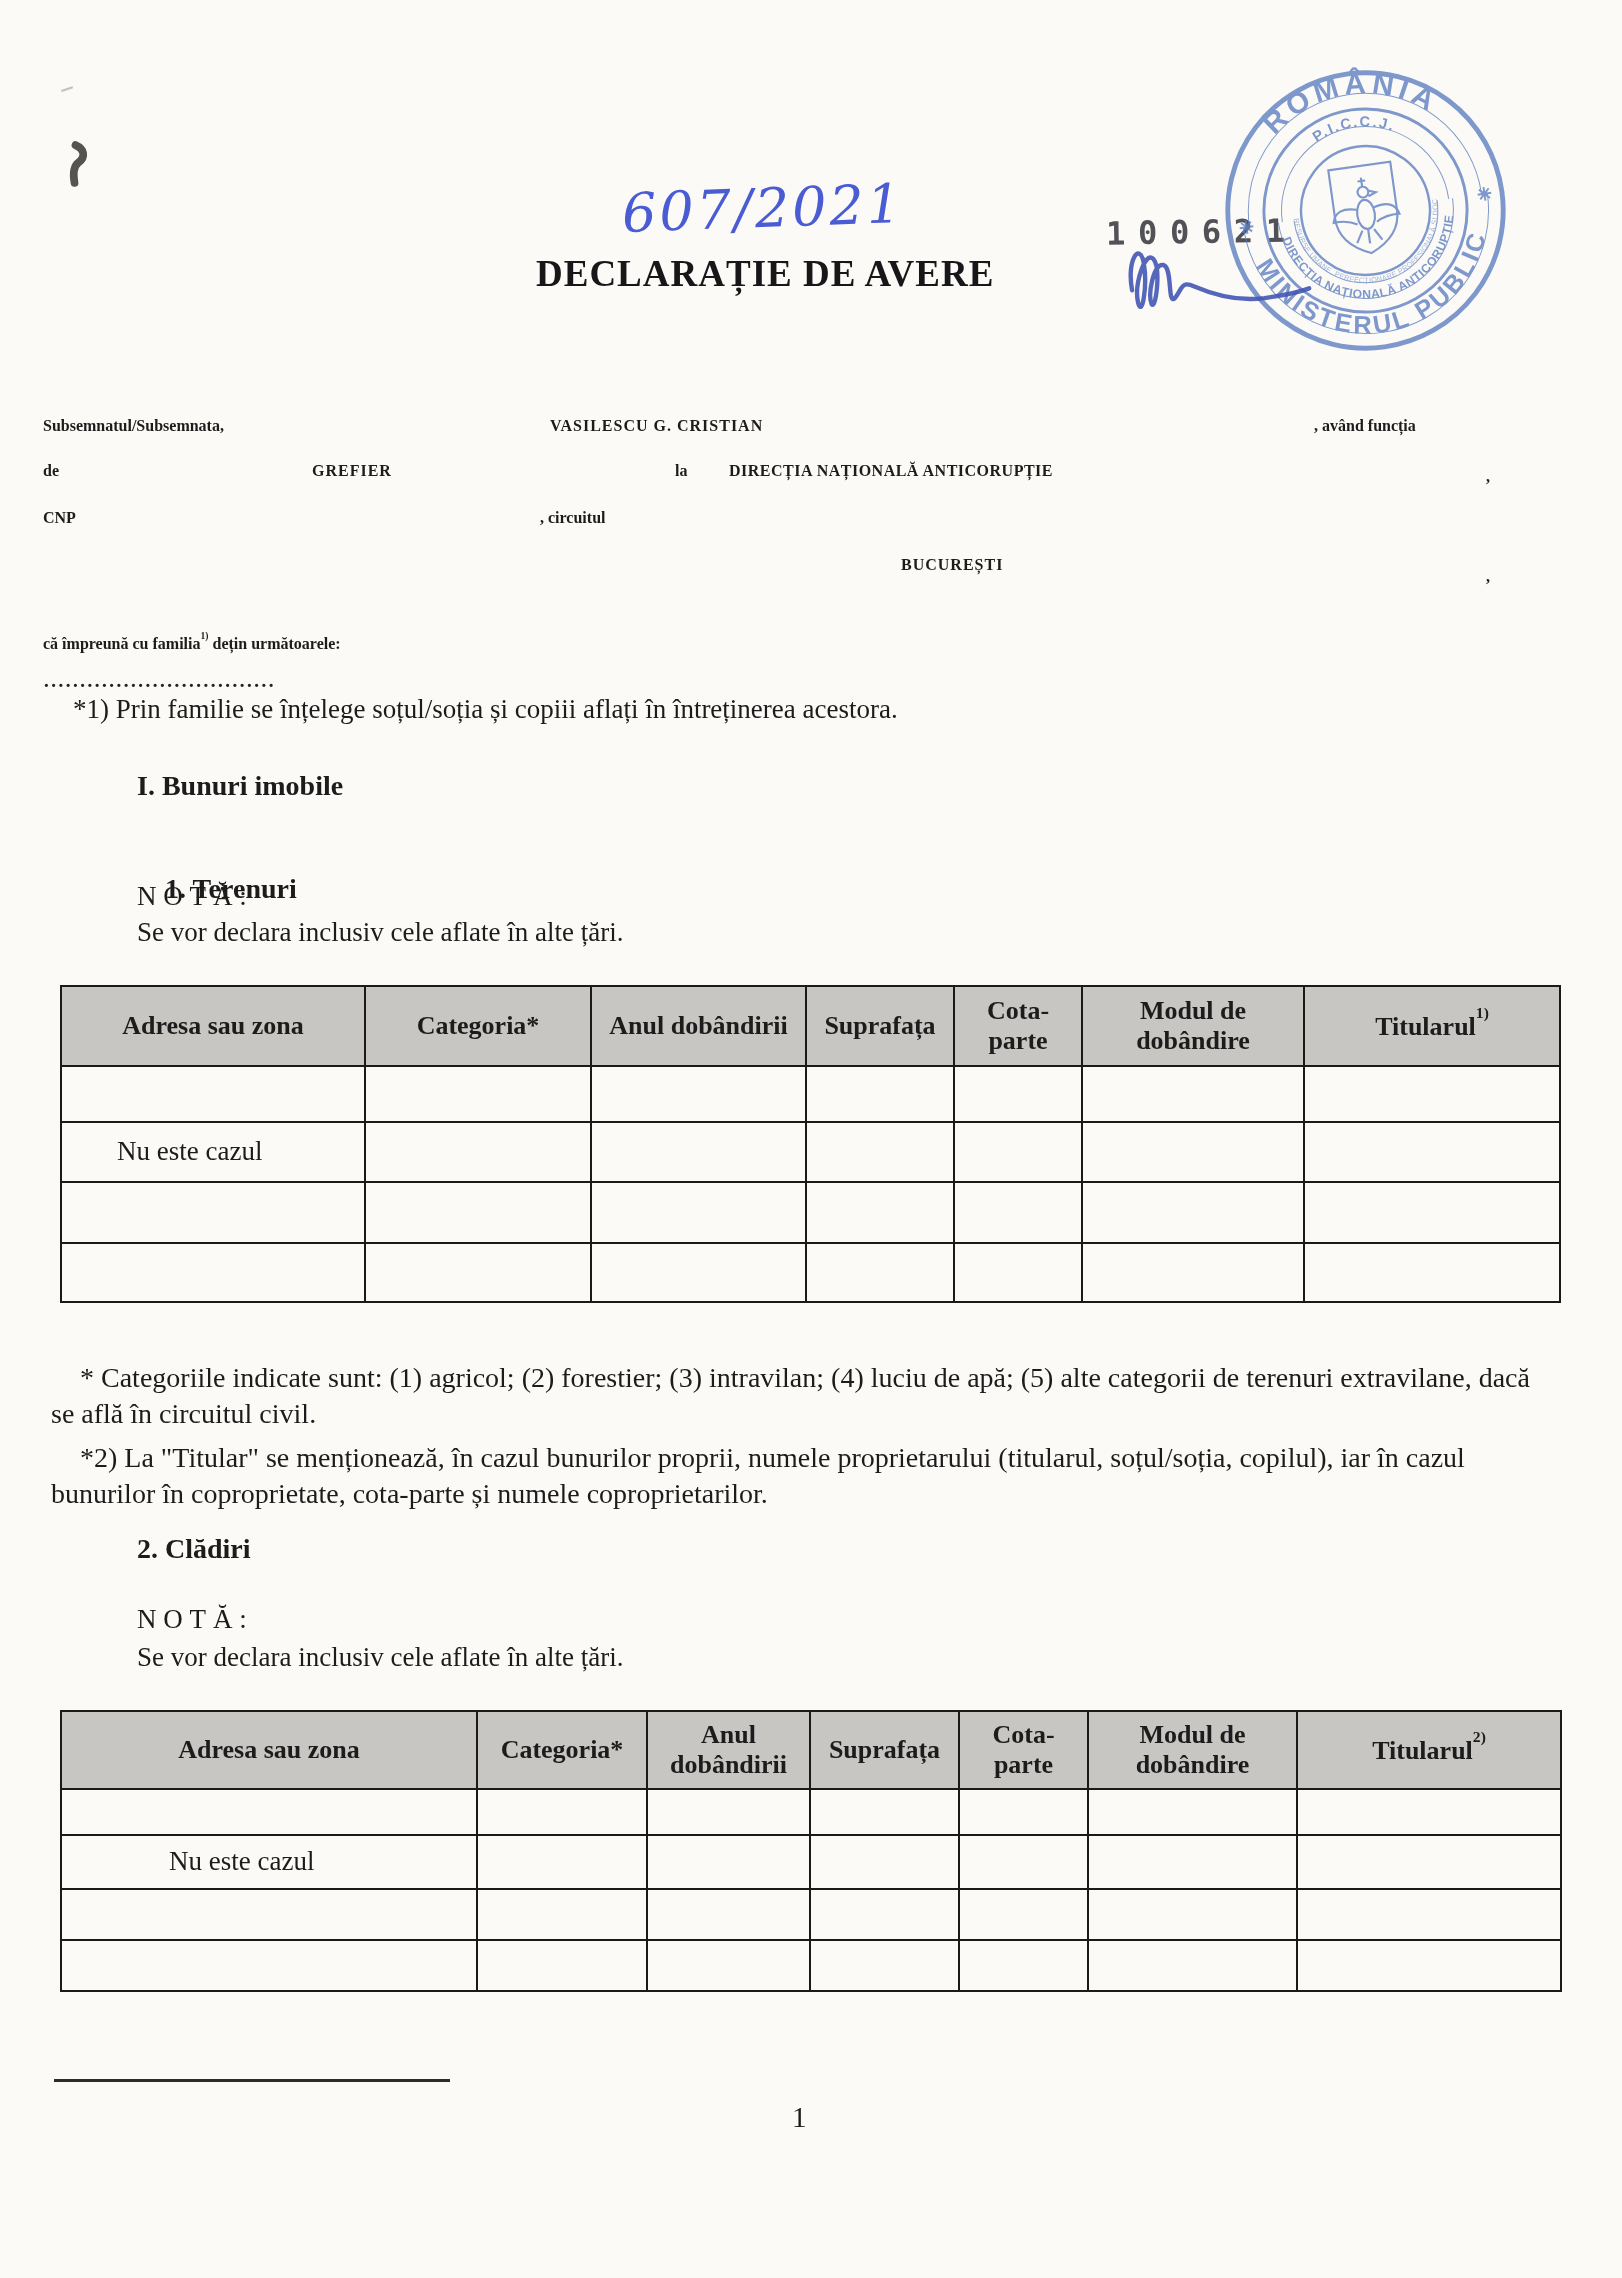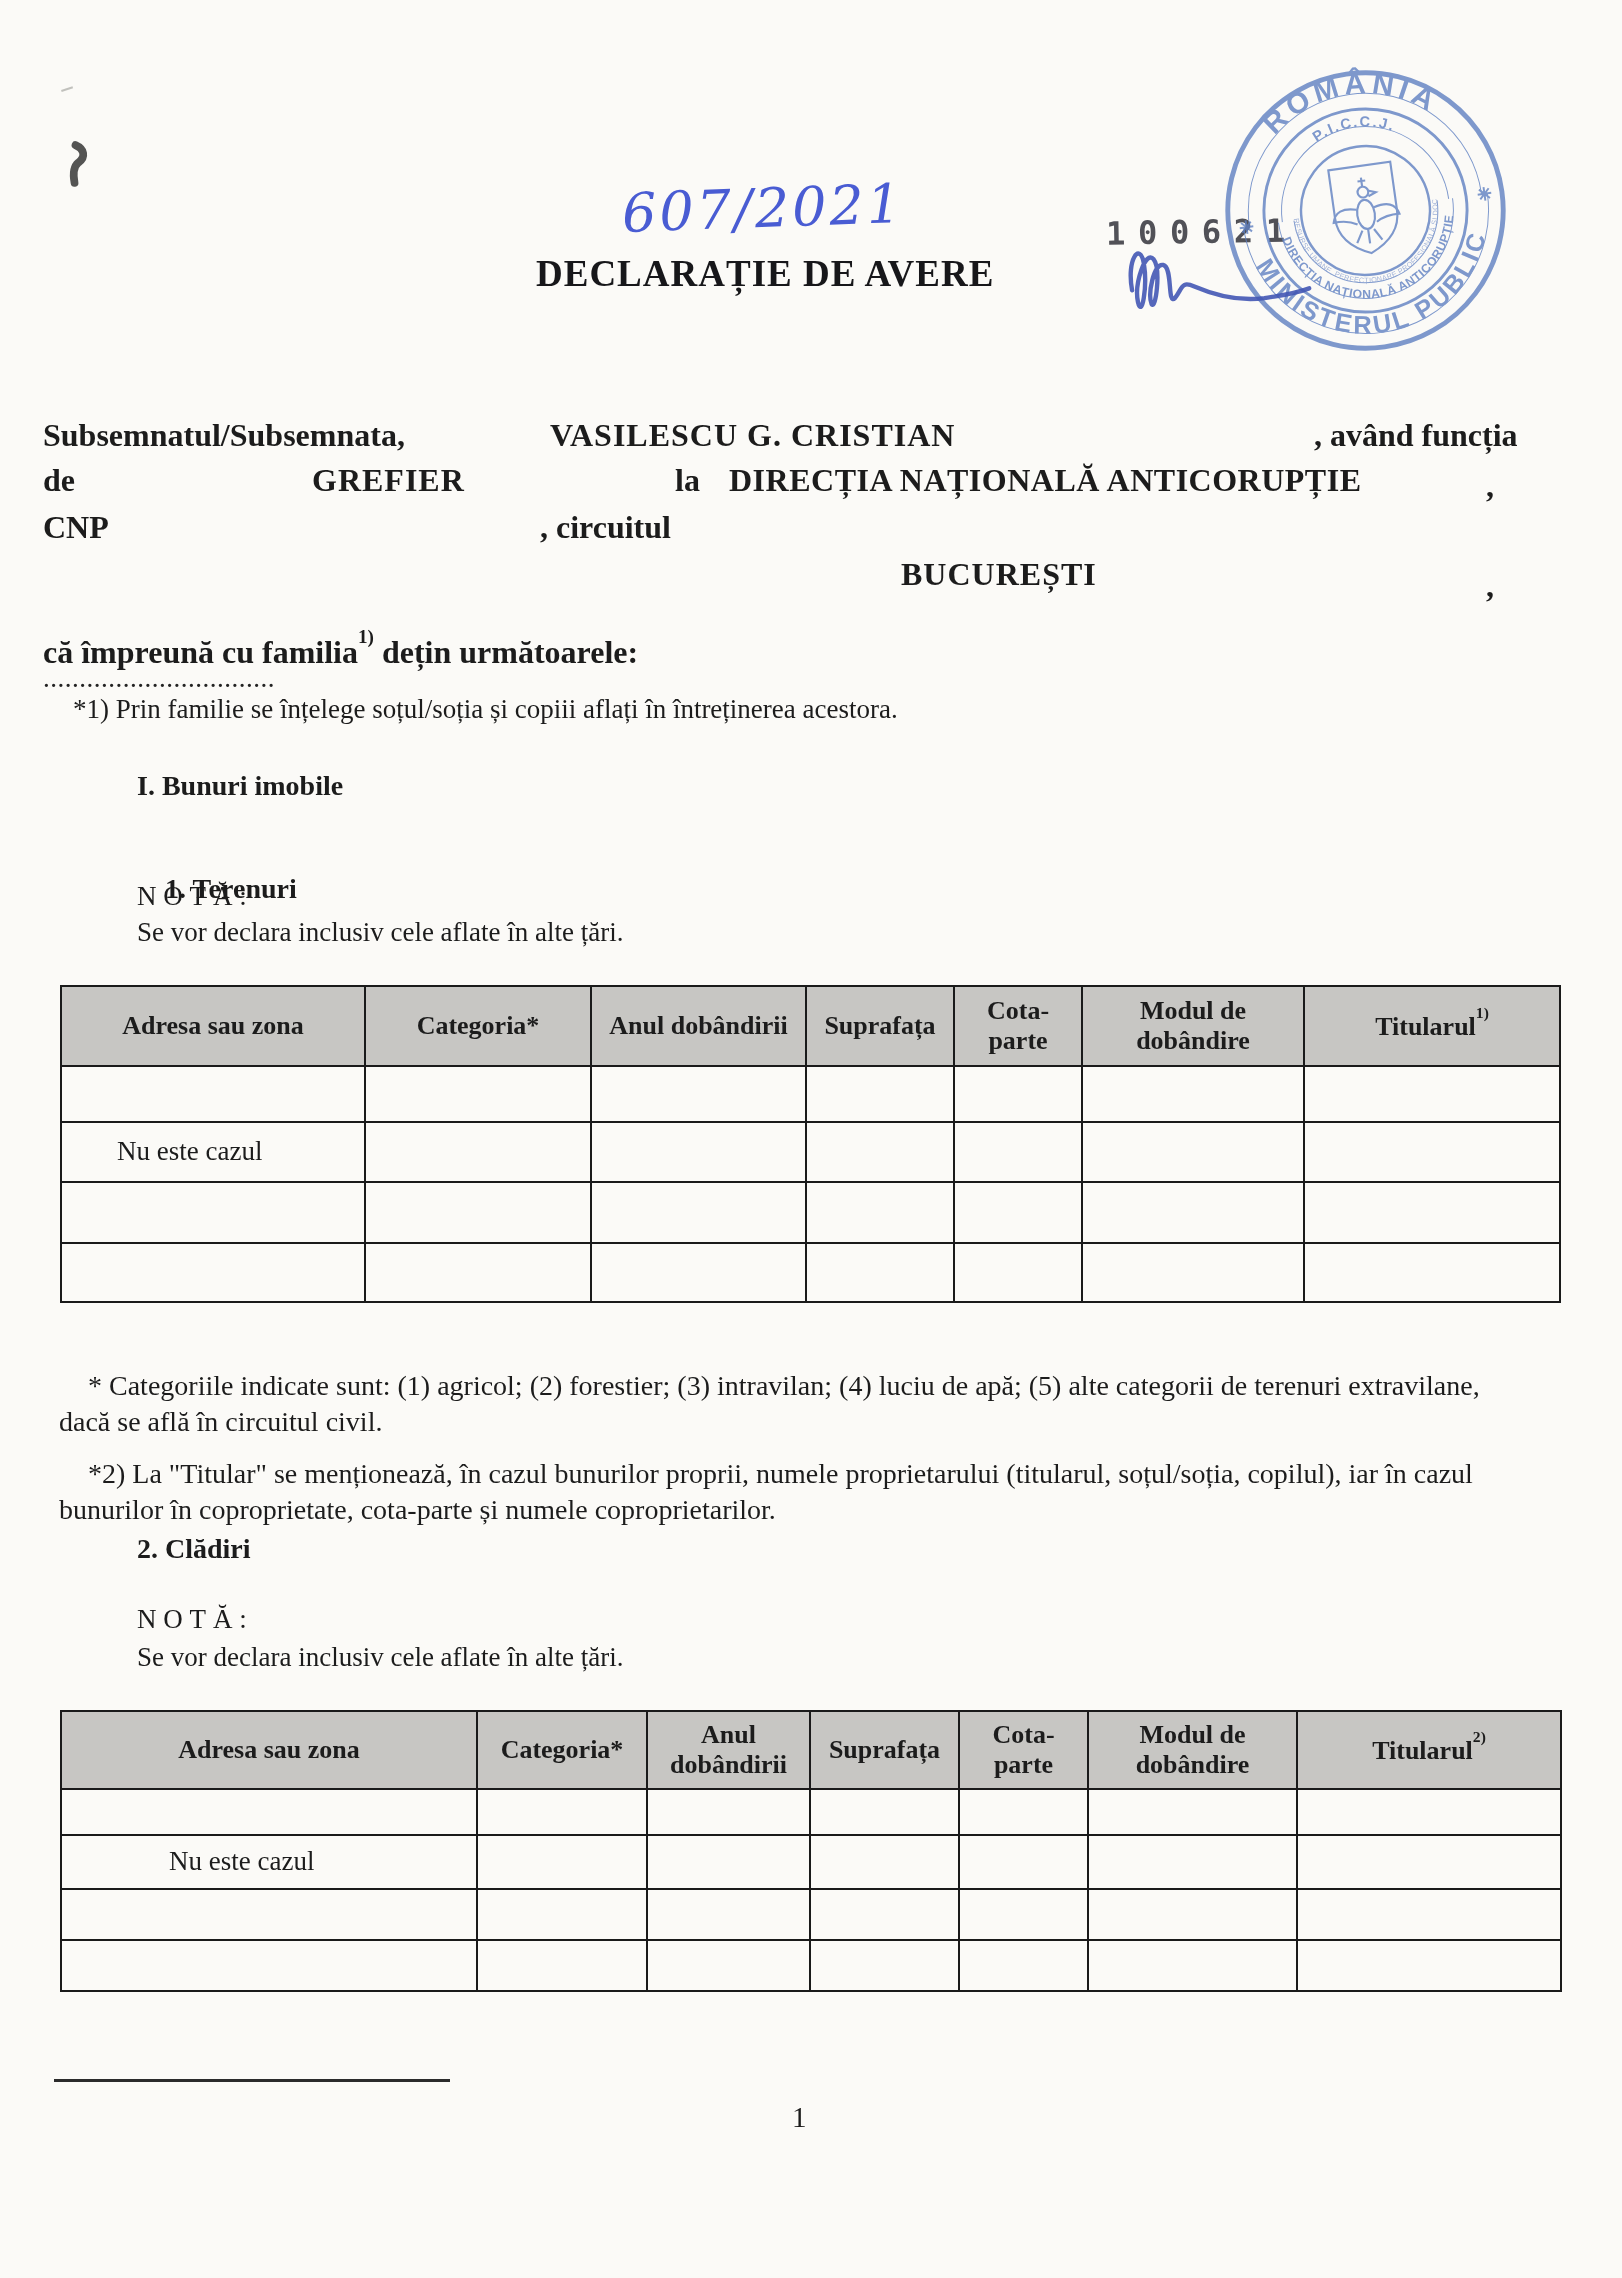--- a/index.html
+++ b/index.html
@@ -3,21 +3,21 @@
 <meta charset="utf-8">
 <style>
   html,body { margin:0; padding:0; background:#d9d9d6; }
   .page {
     position:relative; width:1623px; height:2278px; margin:0 auto;
     background:#fbfaf7; overflow:hidden;
     font-family:"Liberation Serif", serif; color:#1c1c1c;
   }
   .abs { position:absolute; white-space:nowrap; }
   .b { font-weight:bold; }
-  .intro { font-size:32px; }
+  .intro { font-size:16px; }
   .body-text { font-size:27px; }
   .heading { font-size:28px; font-weight:bold; }
   .nota { font-size:27px; letter-spacing:6.8px; }
   .title {
     font-size:37px; font-weight:bold; letter-spacing:1px; color:#17171a;
   }
   .hand {
     font-family:"DejaVu Serif", serif; font-style:italic;
     font-size:54px; color:#3a4fd0; letter-spacing:2.9px;
     transform:rotate(-2deg); opacity:.92;
@@ -49,21 +49,21 @@
   #t1 tr.r4 td { height:57px; }
   #t2 th { height:68px; }
   #t2 tr.r1 td { height:44px; }
   #t2 tr.r2 td { height:52px; }
   #t2 tr.r3 td { height:49px; }
   #t2 tr.r4 td { height:49px; }
   #t1 td.ncc { padding-left:55px; }
   #t2 td.ncc { padding-left:107px; }
 
   .legend { font-size:28px; line-height:36px; white-space:normal; }
-  .legend p { margin:16px; text-indent:29px; }
+  .legend p { margin:8px; text-indent:29px; }
   .rule { background:#2b2b2b; }
   .speck { border-top:2px solid #a8a8a4; transform:rotate(-18deg); opacity:.7; }
 </style>
 </head>
 <body>
 
 <div class="page">
 
   <div class="abs speck" style="left:62px; top:88px; width:11.7px; height:5.9px;"></div>
   <svg class="abs" style="left:60px; top:140px;" width="31" height="49" viewBox="0 0 32 50">

